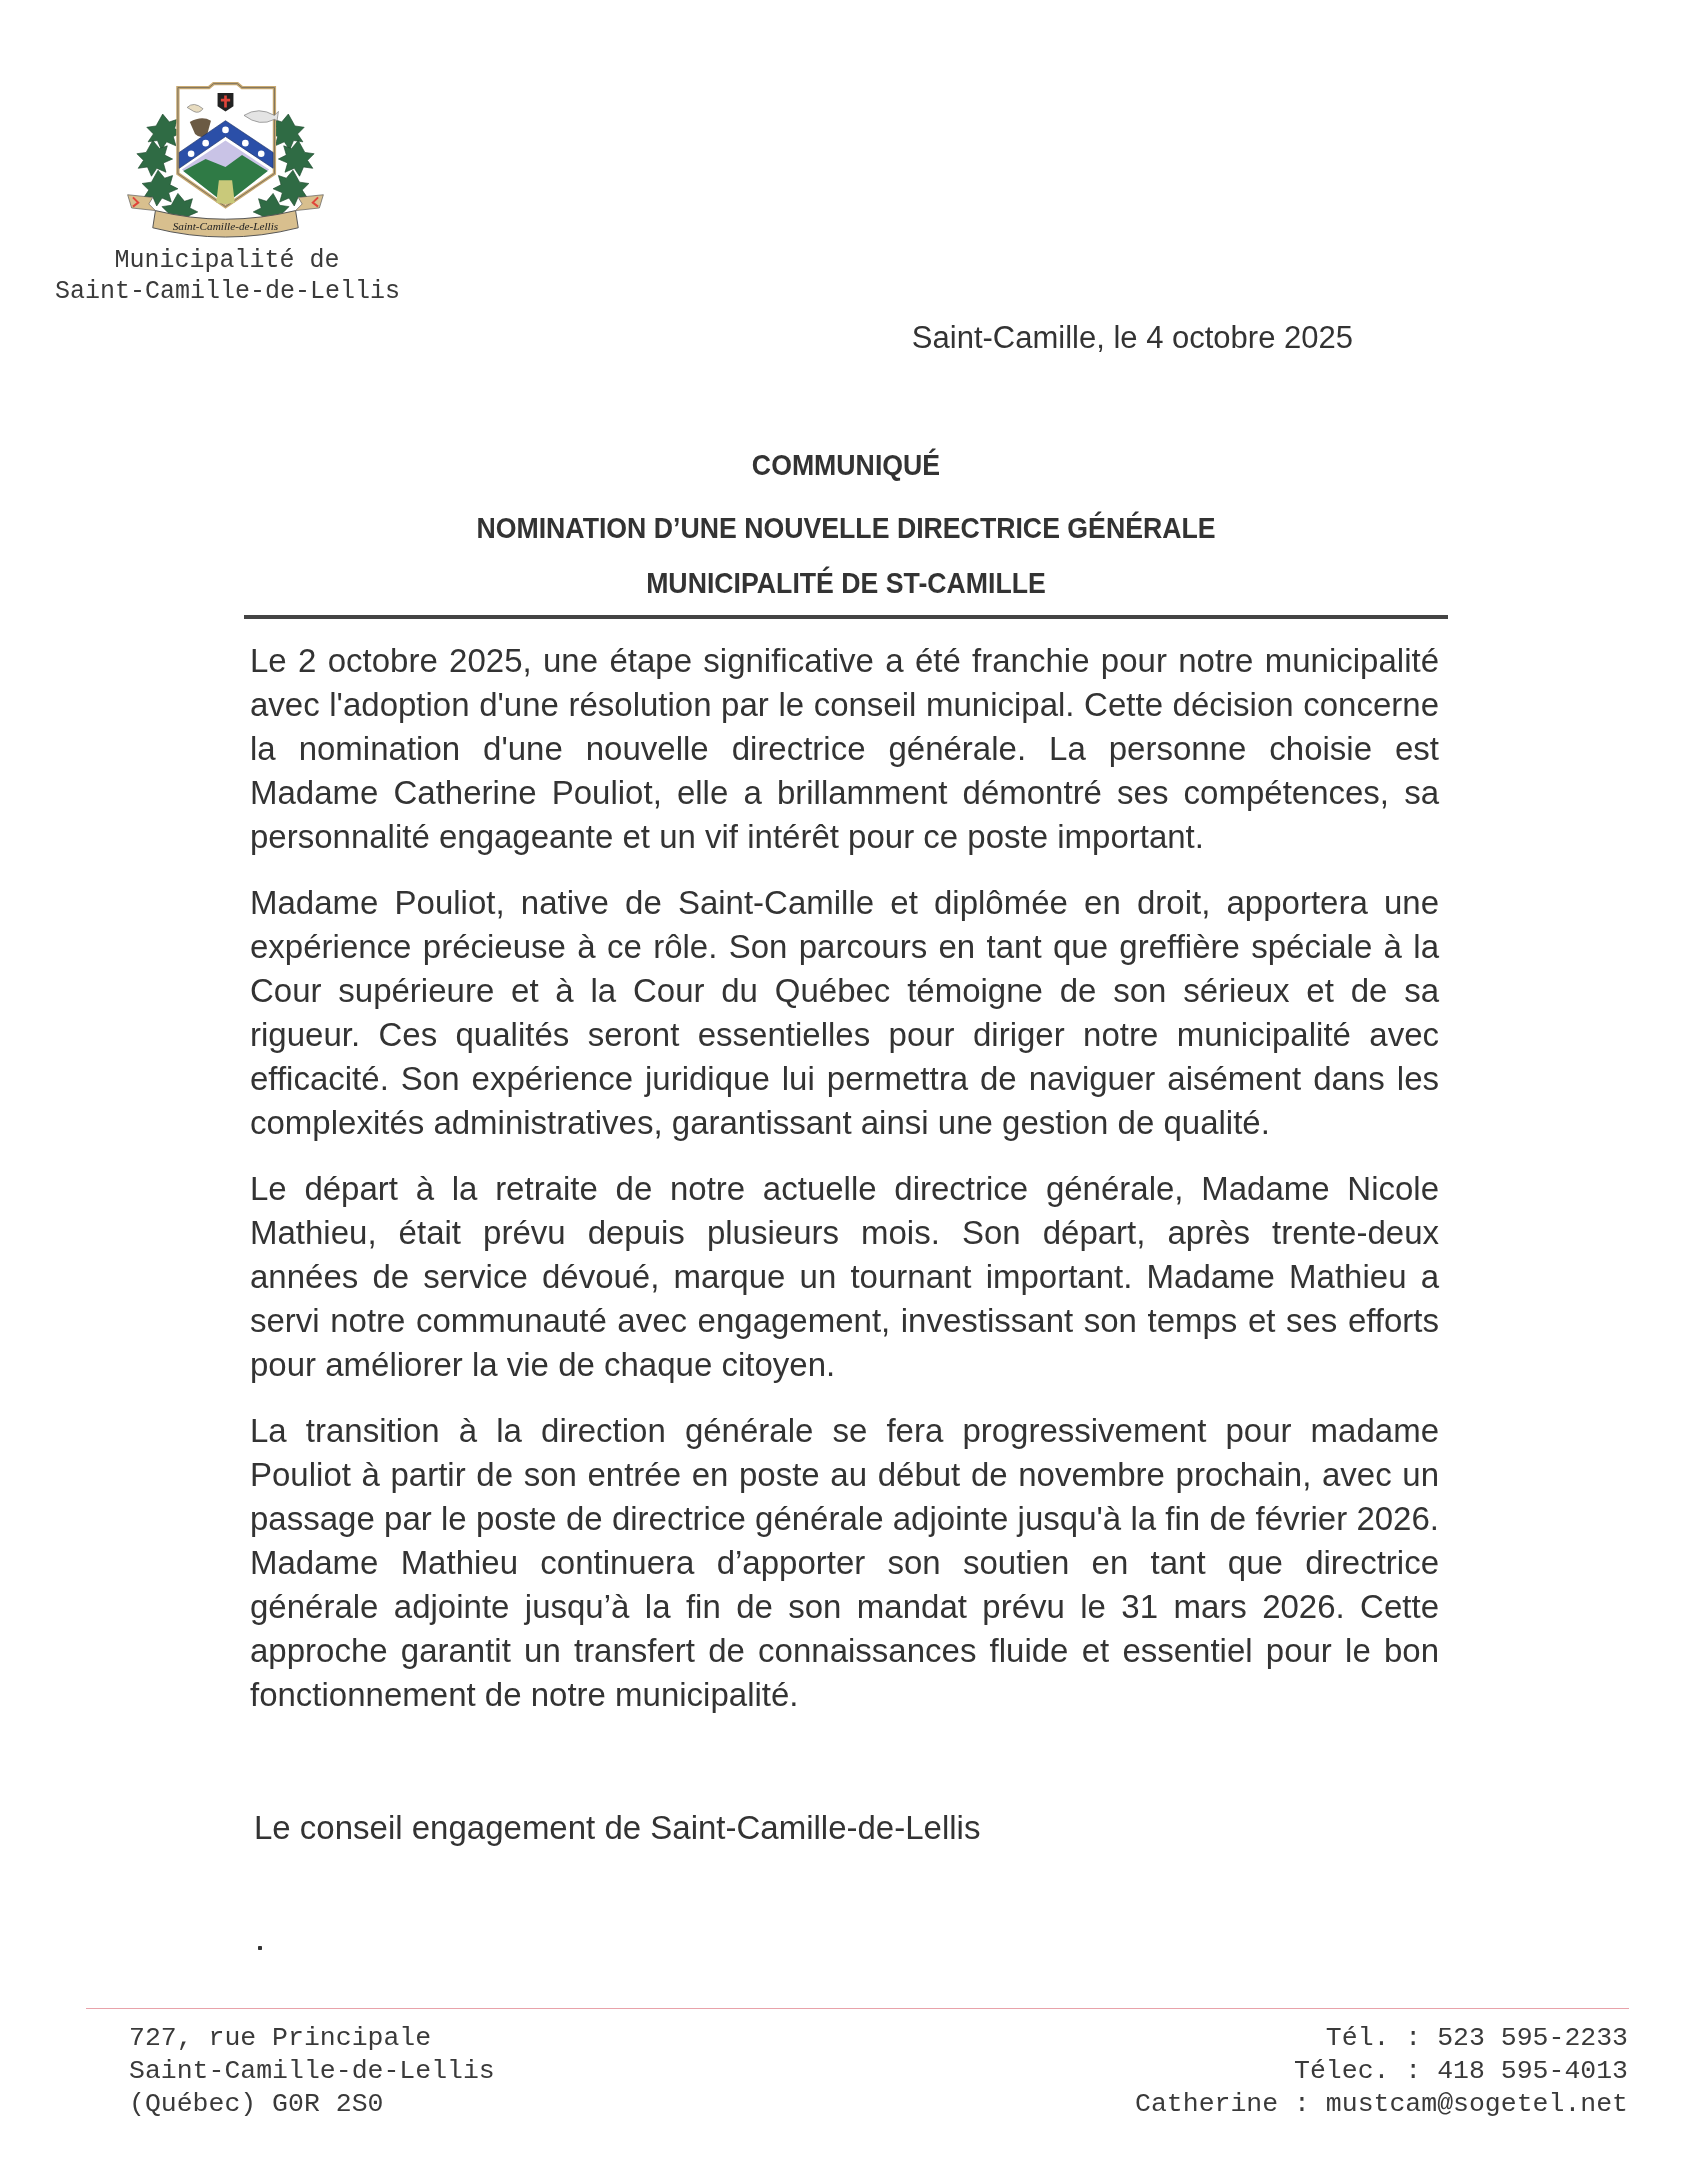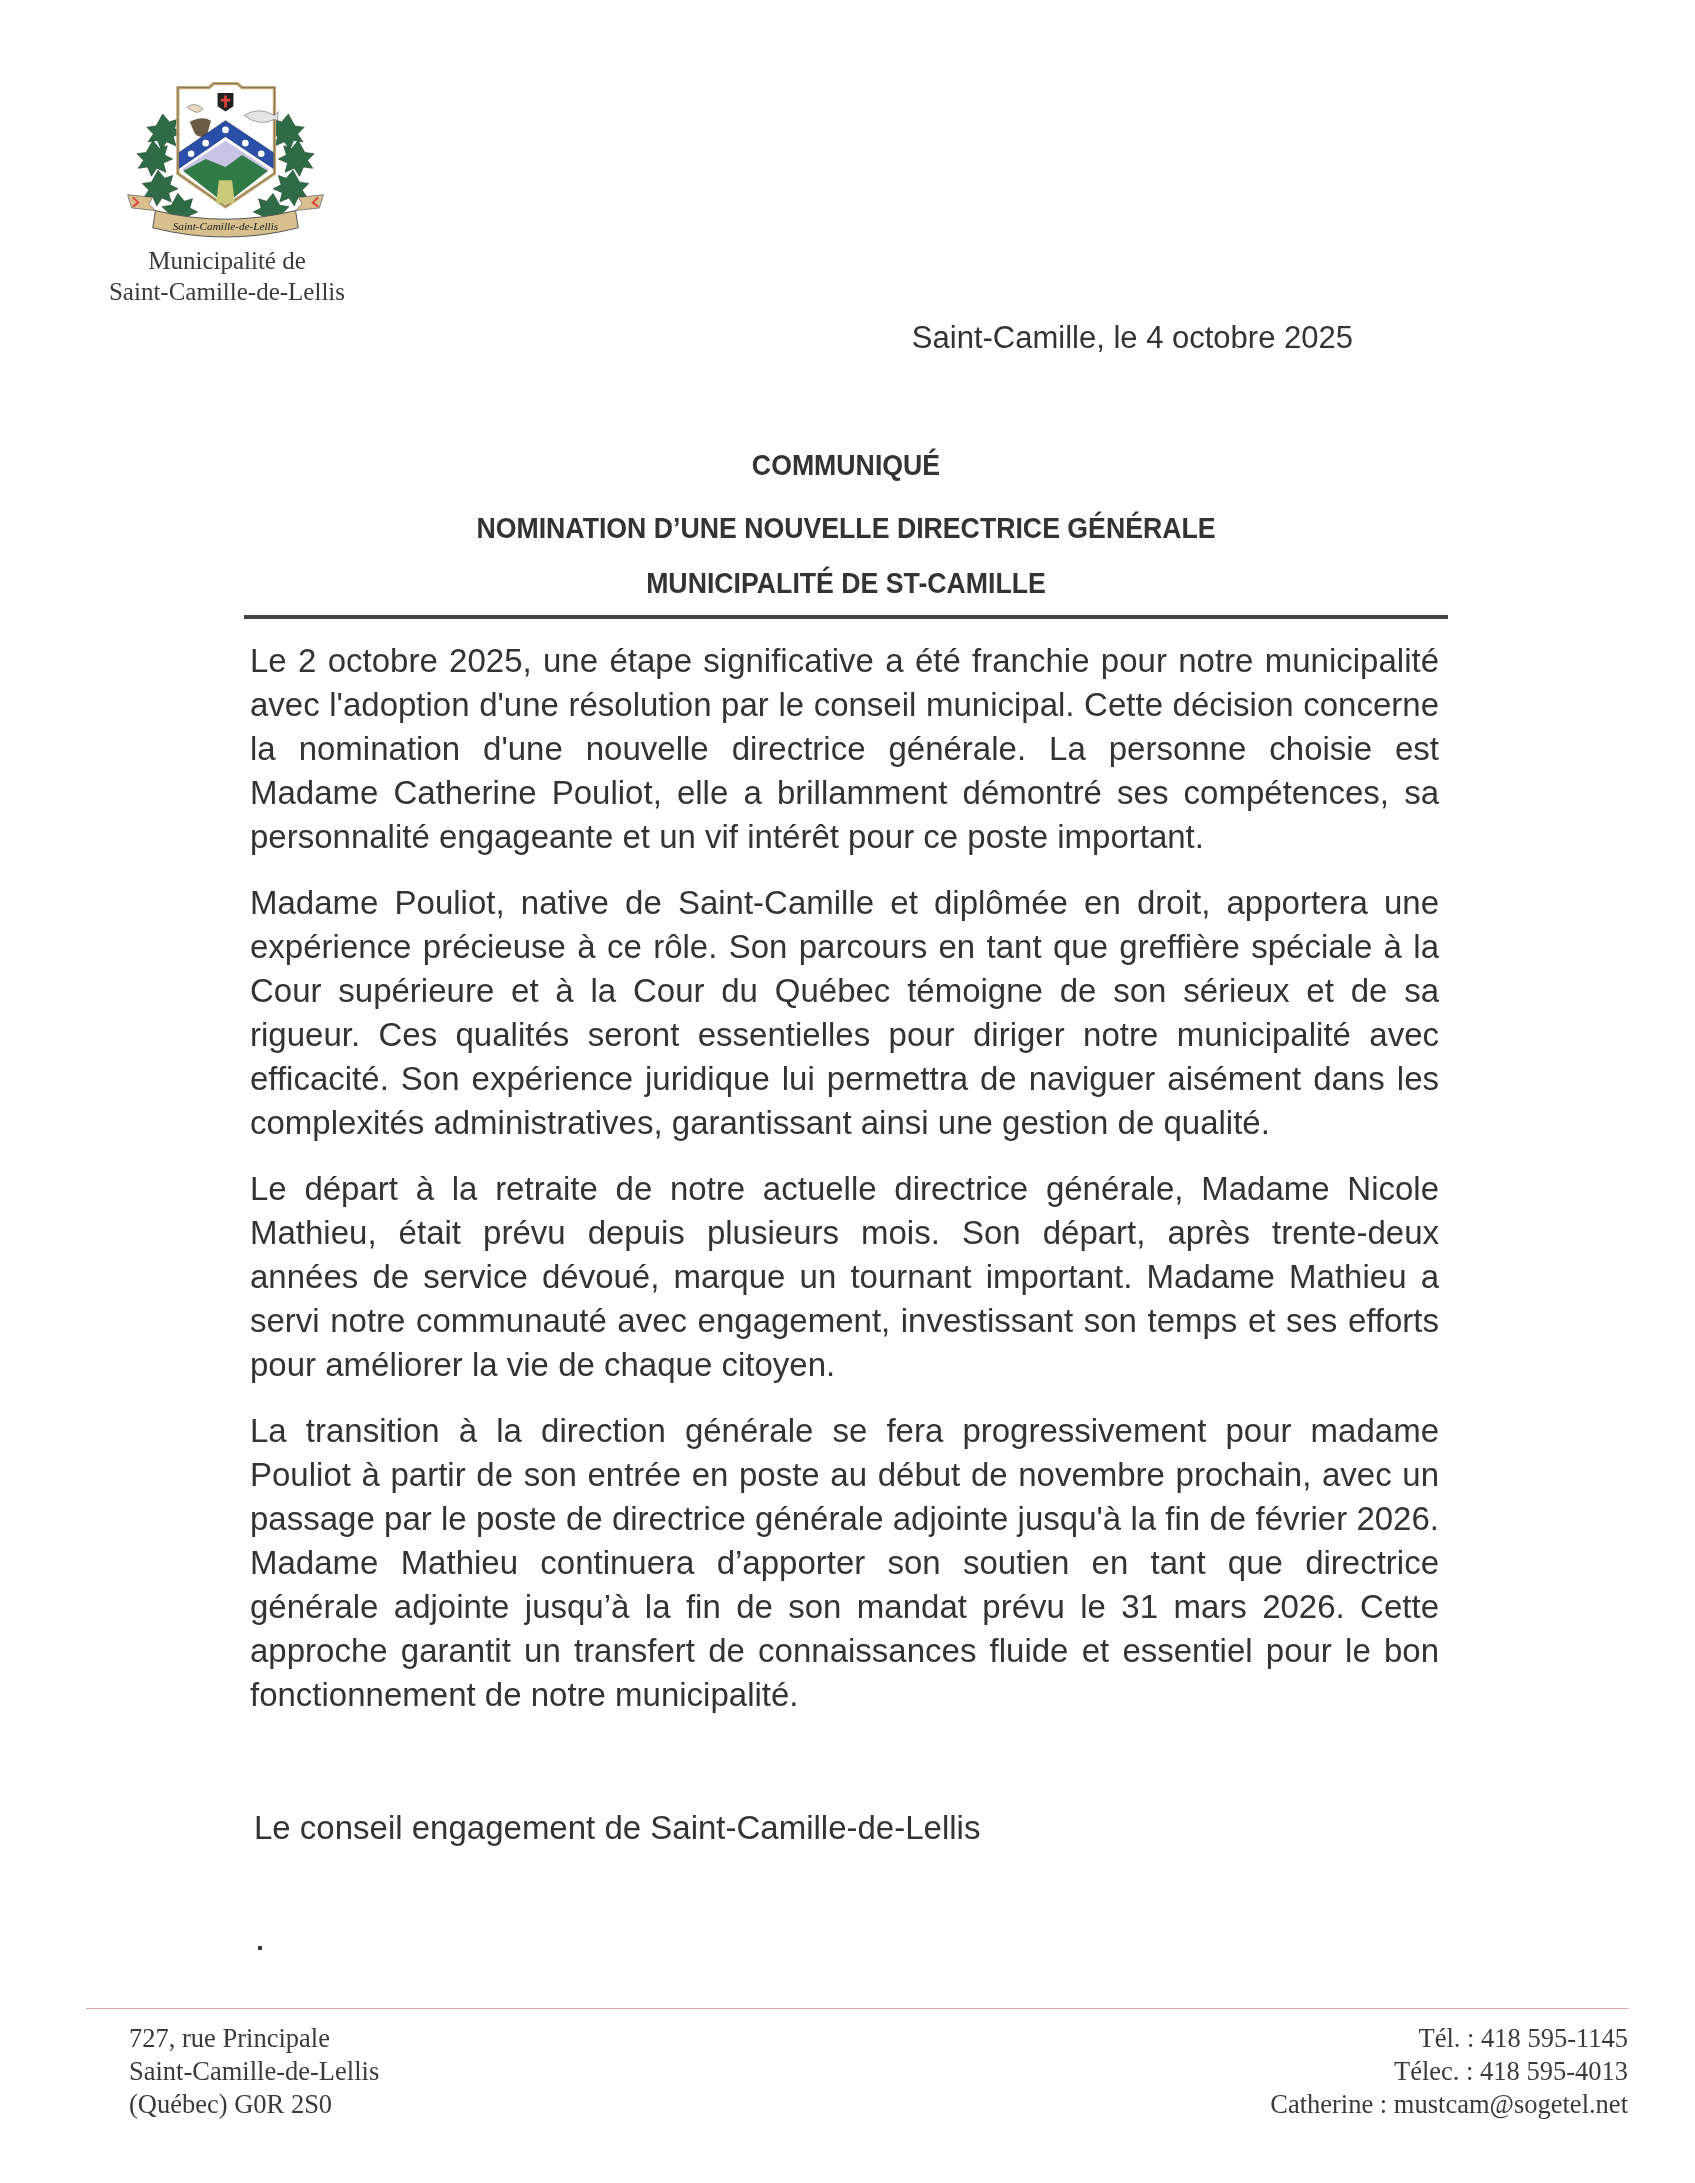--- a/index.html
+++ b/index.html
@@ -1,18 +1,18 @@
 <!DOCTYPE html>
 <html style="font-size:10.6px"><head>
 <meta charset="utf-8">
 <style>
   html, body { margin:0; padding:0; background:#ffffff; }
   body { width:1696px; height:2183px; position:relative; overflow:hidden; color:#333333; }
   .abs { position:absolute; }
-  .serif { font-family:Liberation Serif, serif; color:#3a3a3a; }
+  .serif { font-family:Liberation Mono, monospace; color:#3a3a3a; }
   .sans { font-family:"Liberation Sans", "DejaVu Sans", sans-serif; }
   #crest { left:126px; top:81px; width:199px; height:162px; }
   .brand-line { white-space:nowrap; font-size:25px; line-height:29px; text-align:center; width:344px; left:55px; }
   #brand-1 { top:246px; }
   #brand-2 { top:277px; }
   #date { right:343px; top:319px; font-size:31px; line-height:37px; white-space:nowrap; color:#333; }
   .heading { left:244px; width:1204px; text-align:center; font-weight:bold; font-size:29px; line-height:34px; white-space:nowrap; color:#333; transform:scaleX(0.92); transform-origin:center; }
   #h1 { top:448px; }
   #h2 { top:511px; }
   #h3 { top:566px; }
@@ -104,17 +104,17 @@
 
 <div id="footer-rule" class="abs"></div>
 
 <div id="addr-left" class="abs serif addr">
   <div>727, rue Principale</div>
   <div>Saint-Camille-de-Lellis</div>
   <div>(Québec)  G0R 2S0</div>
 </div>
 
 <div id="addr-right" class="abs serif addr">
-  <div>Tél. : 418 595-1145</div>
+  <div>Tél. : 523 595-2233</div>
   <div>Télec. : 418 595-4013</div>
   <div>Catherine : mustcam@sogetel.net</div>
 </div>
 
 
 </body></html>

